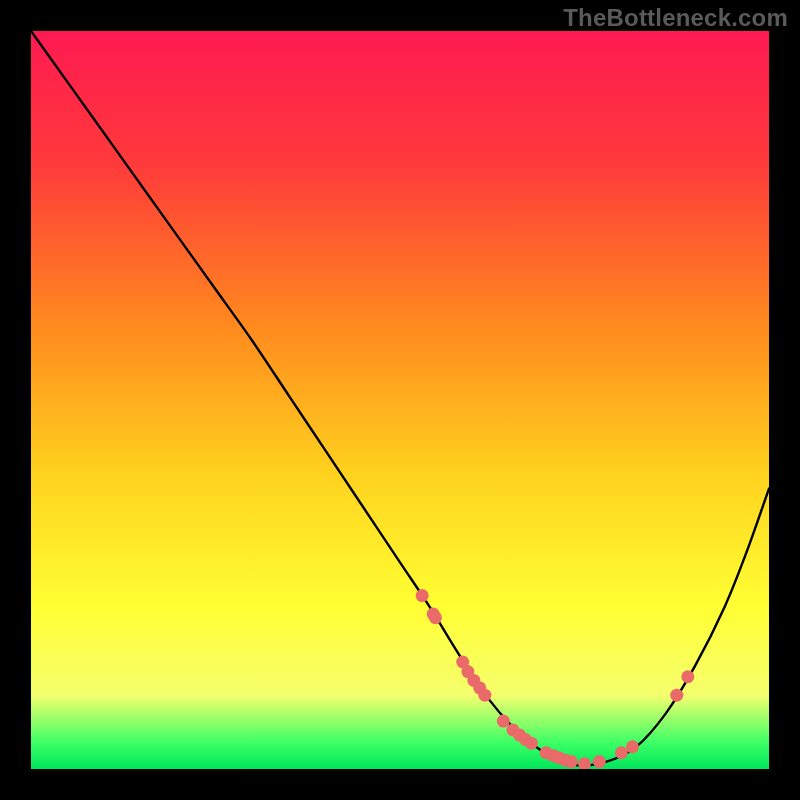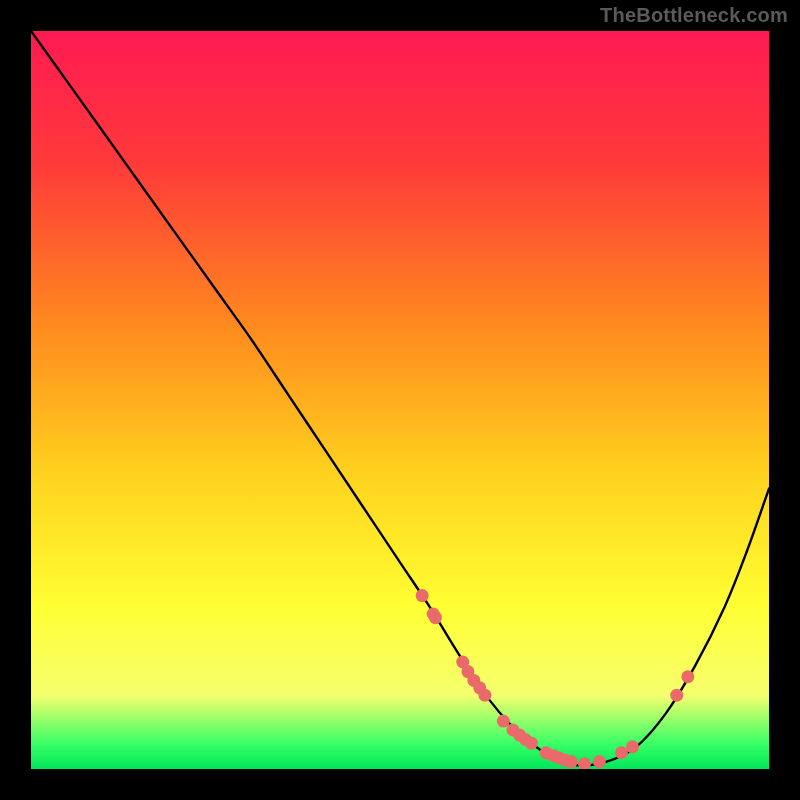--- a/index.html
+++ b/index.html
@@ -8,21 +8,21 @@
     position: relative;
     width: 800px;
     height: 800px;
     background: #000;
   }
   .watermark {
     position: absolute;
     top: 4px;
     right: 12px;
     font-family: Arial, Helvetica, sans-serif;
-    font-size: 20px;
+    font-size: 24px;
     font-weight: 600;
     color: #5a5a5a;
     letter-spacing: 0.2px;
     z-index: 10;
   }
   .plot {
     position: absolute;
     left: 31px;
     top: 31px;
     width: 738px;

